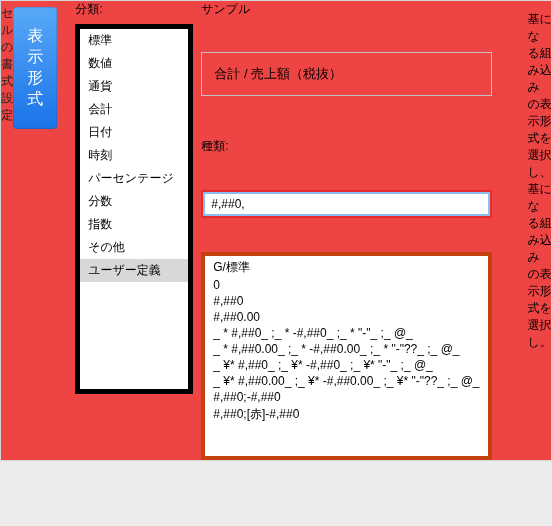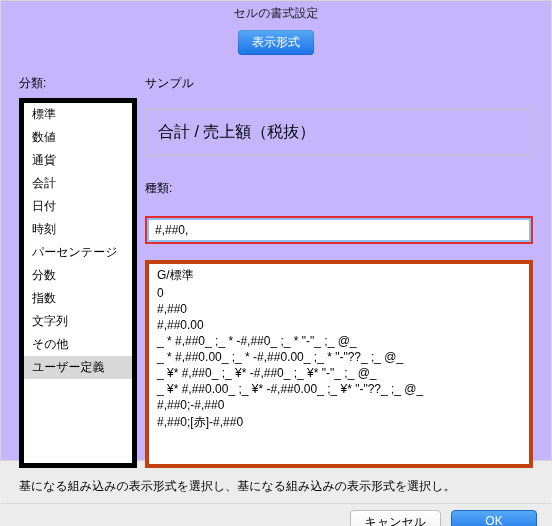--- a/index.html
+++ b/index.html
@@ -8,42 +8,42 @@
     font-size: 12px;
     background: #ececec;
     color: #000;
     width: 552px;
     height: 526px;
     overflow: hidden;
   }
   .dialog {
     width: 552px;
     height: 461px;
-    background: #c4b5fd;
+    background: #ef4444;
     display: flex;
-    flex-direction: column;
+    flex-direction: row;
     border: 1px solid #d5d5d5;
   }
   .titlebar {
     text-align: center;
     padding: 4px 0 2px;
     font-size: 12px;
     color: #222;
   }
   .tabbar {
     text-align: center;
     padding: 6px 0 10px;
   }
   .seg-button {
     display: inline-block;
     background: linear-gradient(#57a9f7, #1a73e8);
     color: #fff;
-    padding: 4px 14px;
+    padding: 19px 14px;
     border-radius: 4px;
-    font-size: 12px;
+    font-size: 16px;
     box-shadow: inset 0 0 0 1px rgba(0,0,0,0.1);
   }
   .divider {
     height: 1px;
     background: #c8c8c8;
     margin: 0 0 10px 0;
   }
   .body-area {
     flex: 1;
     display: flex;
@@ -68,21 +68,21 @@
     cursor: default;
   }
   .category-item.selected {
     background: #d8d8d8;
   }
   .sample-box {
     border: 1px solid #c2c2c2;
     background: transparent;
     padding: 12px 12px;
     margin-bottom: 14px;
-    font-size: 16px;
+    font-size: 13px;
   }
   .type-label {
     font-size: 12px;
     margin-bottom: 8px;
   }
   .type-input-wrap {
     border: 2px solid #e52b2b;
     padding: 1px;
     margin-bottom: 6px;
   }
@@ -154,21 +154,20 @@
       <div class="category-list" id="category-list">
           <div class="category-item">標準</div>
           <div class="category-item">数値</div>
           <div class="category-item">通貨</div>
           <div class="category-item">会計</div>
           <div class="category-item">日付</div>
           <div class="category-item">時刻</div>
           <div class="category-item">パーセンテージ</div>
           <div class="category-item">分数</div>
           <div class="category-item">指数</div>
-          <div class="category-item">文字列</div>
           <div class="category-item">その他</div>
           <div class="category-item selected">ユーザー定義</div>
         </div>
     </div>
 
     <div class="right-col">
       <div class="col-label">サンプル</div>
       <div class="sample-box">
         <span>合計 / 売上額（税抜）</span>
       </div>

